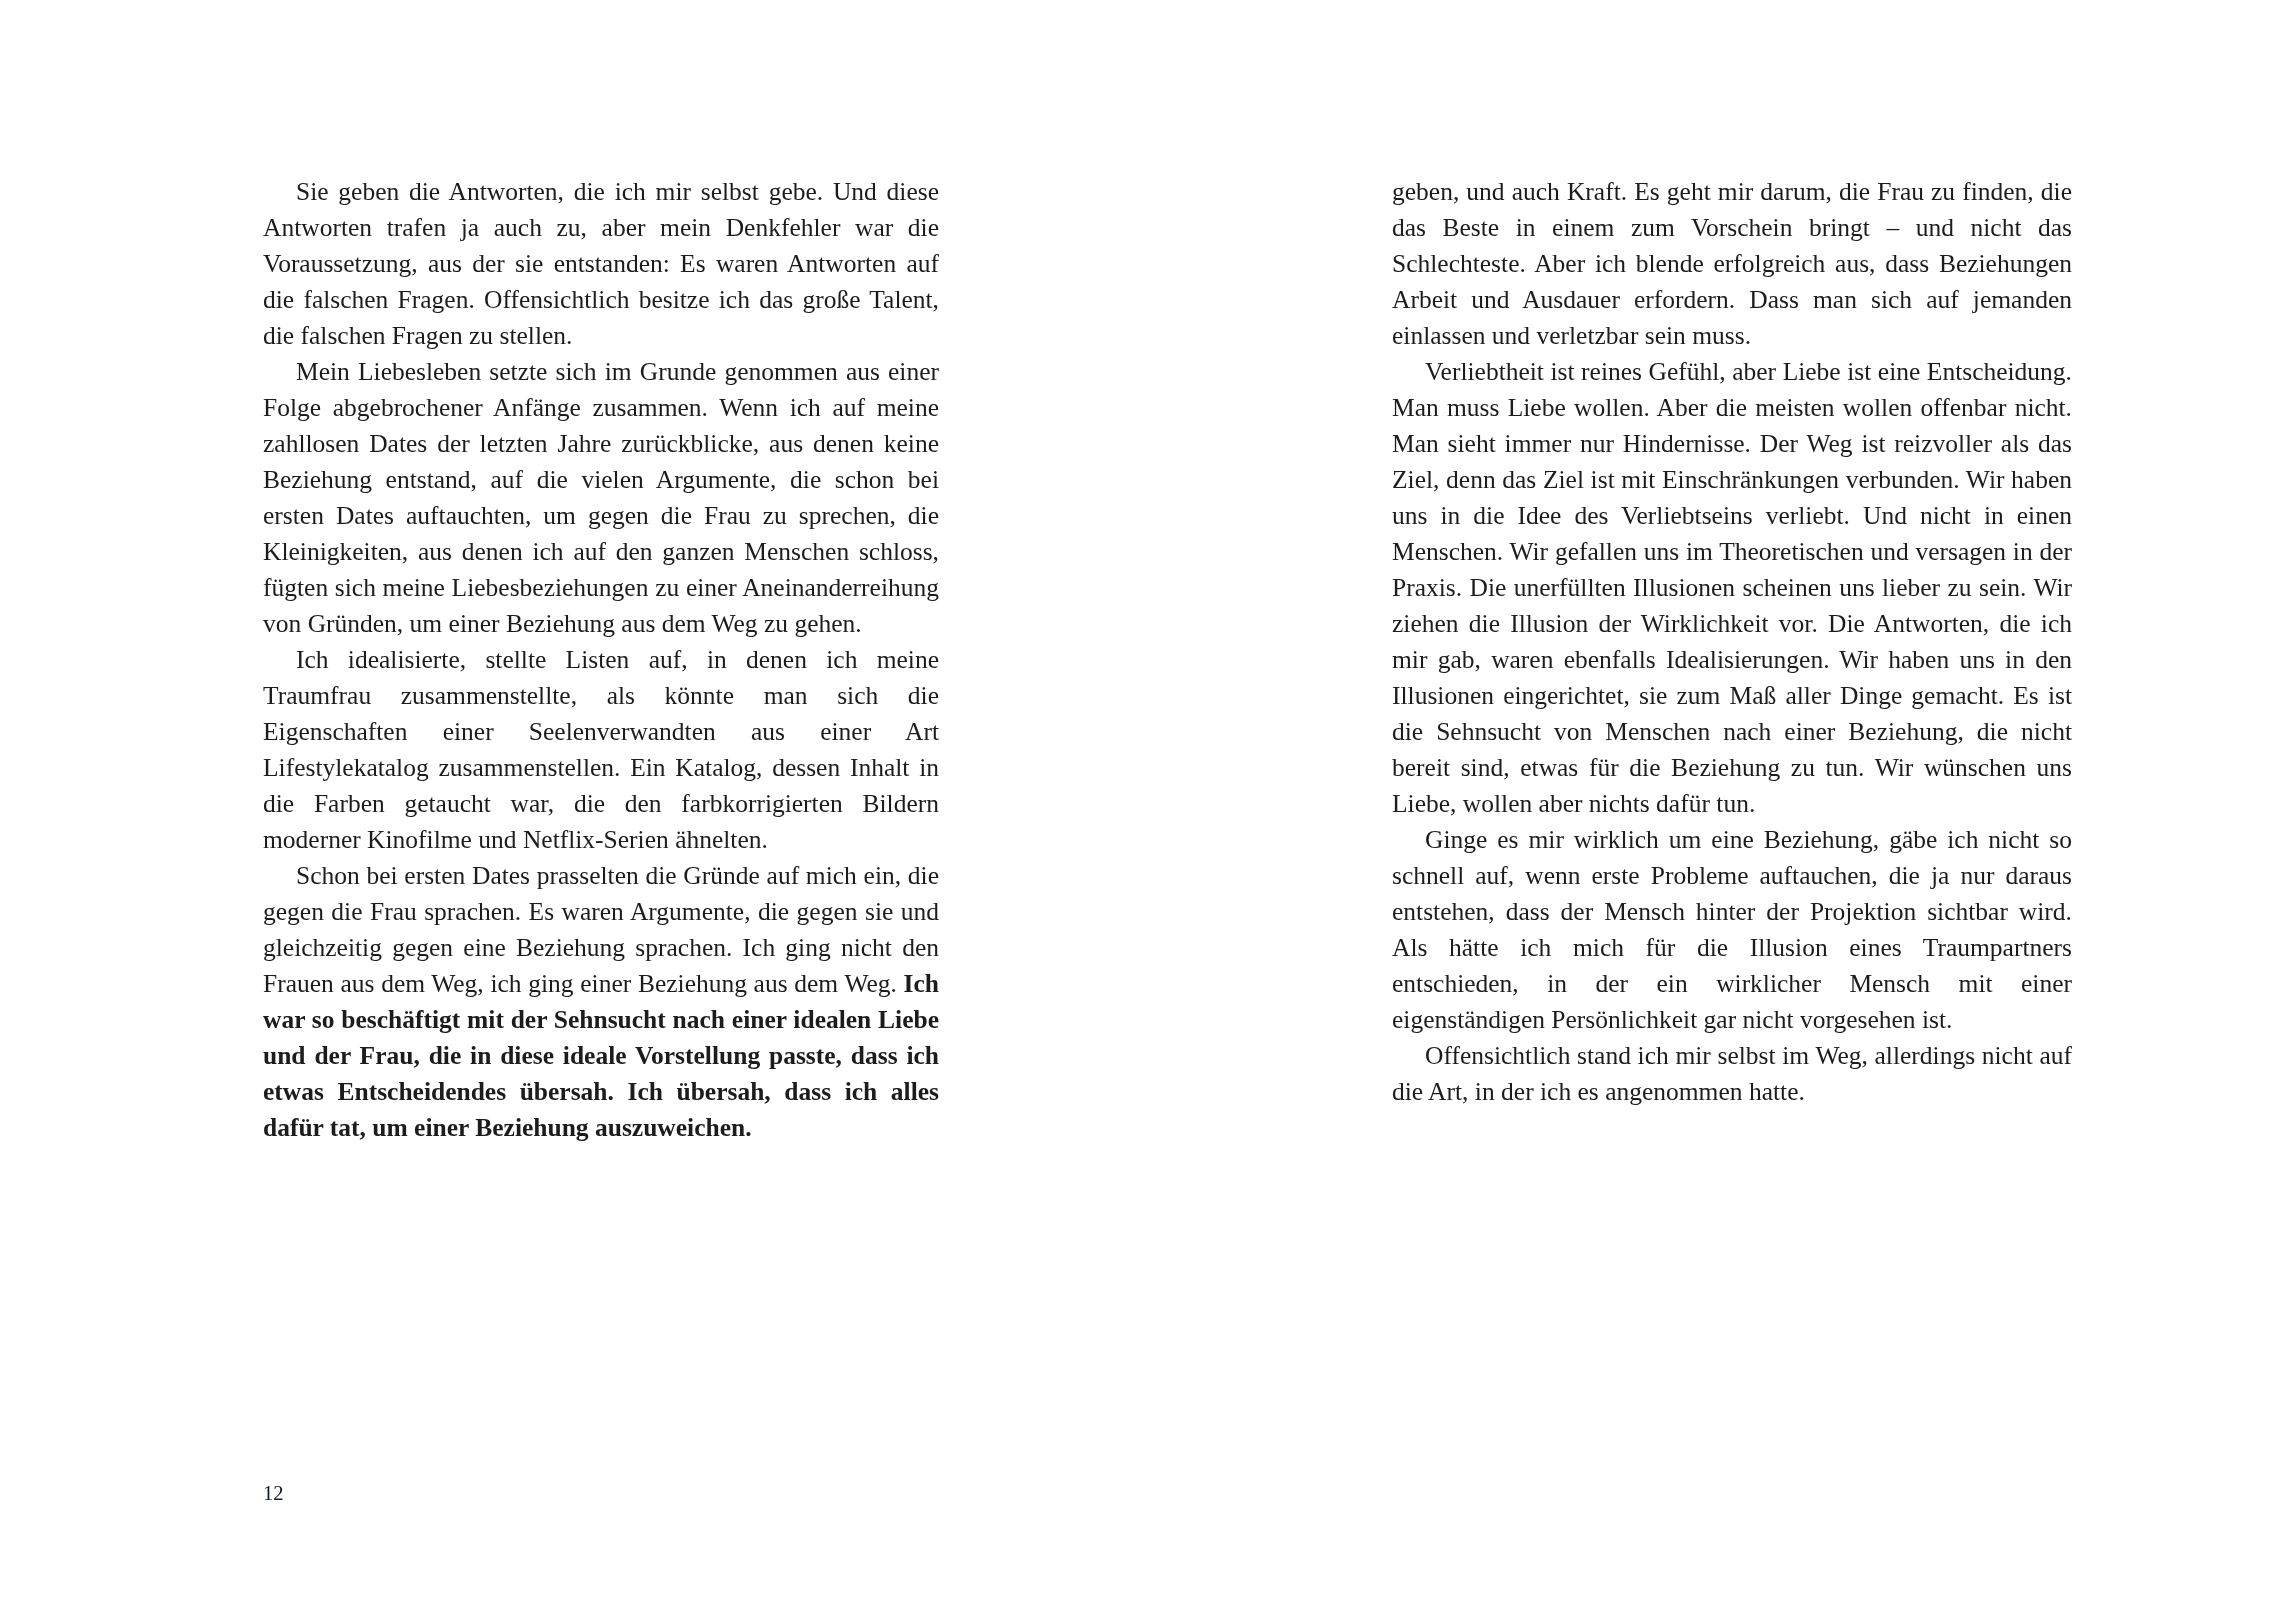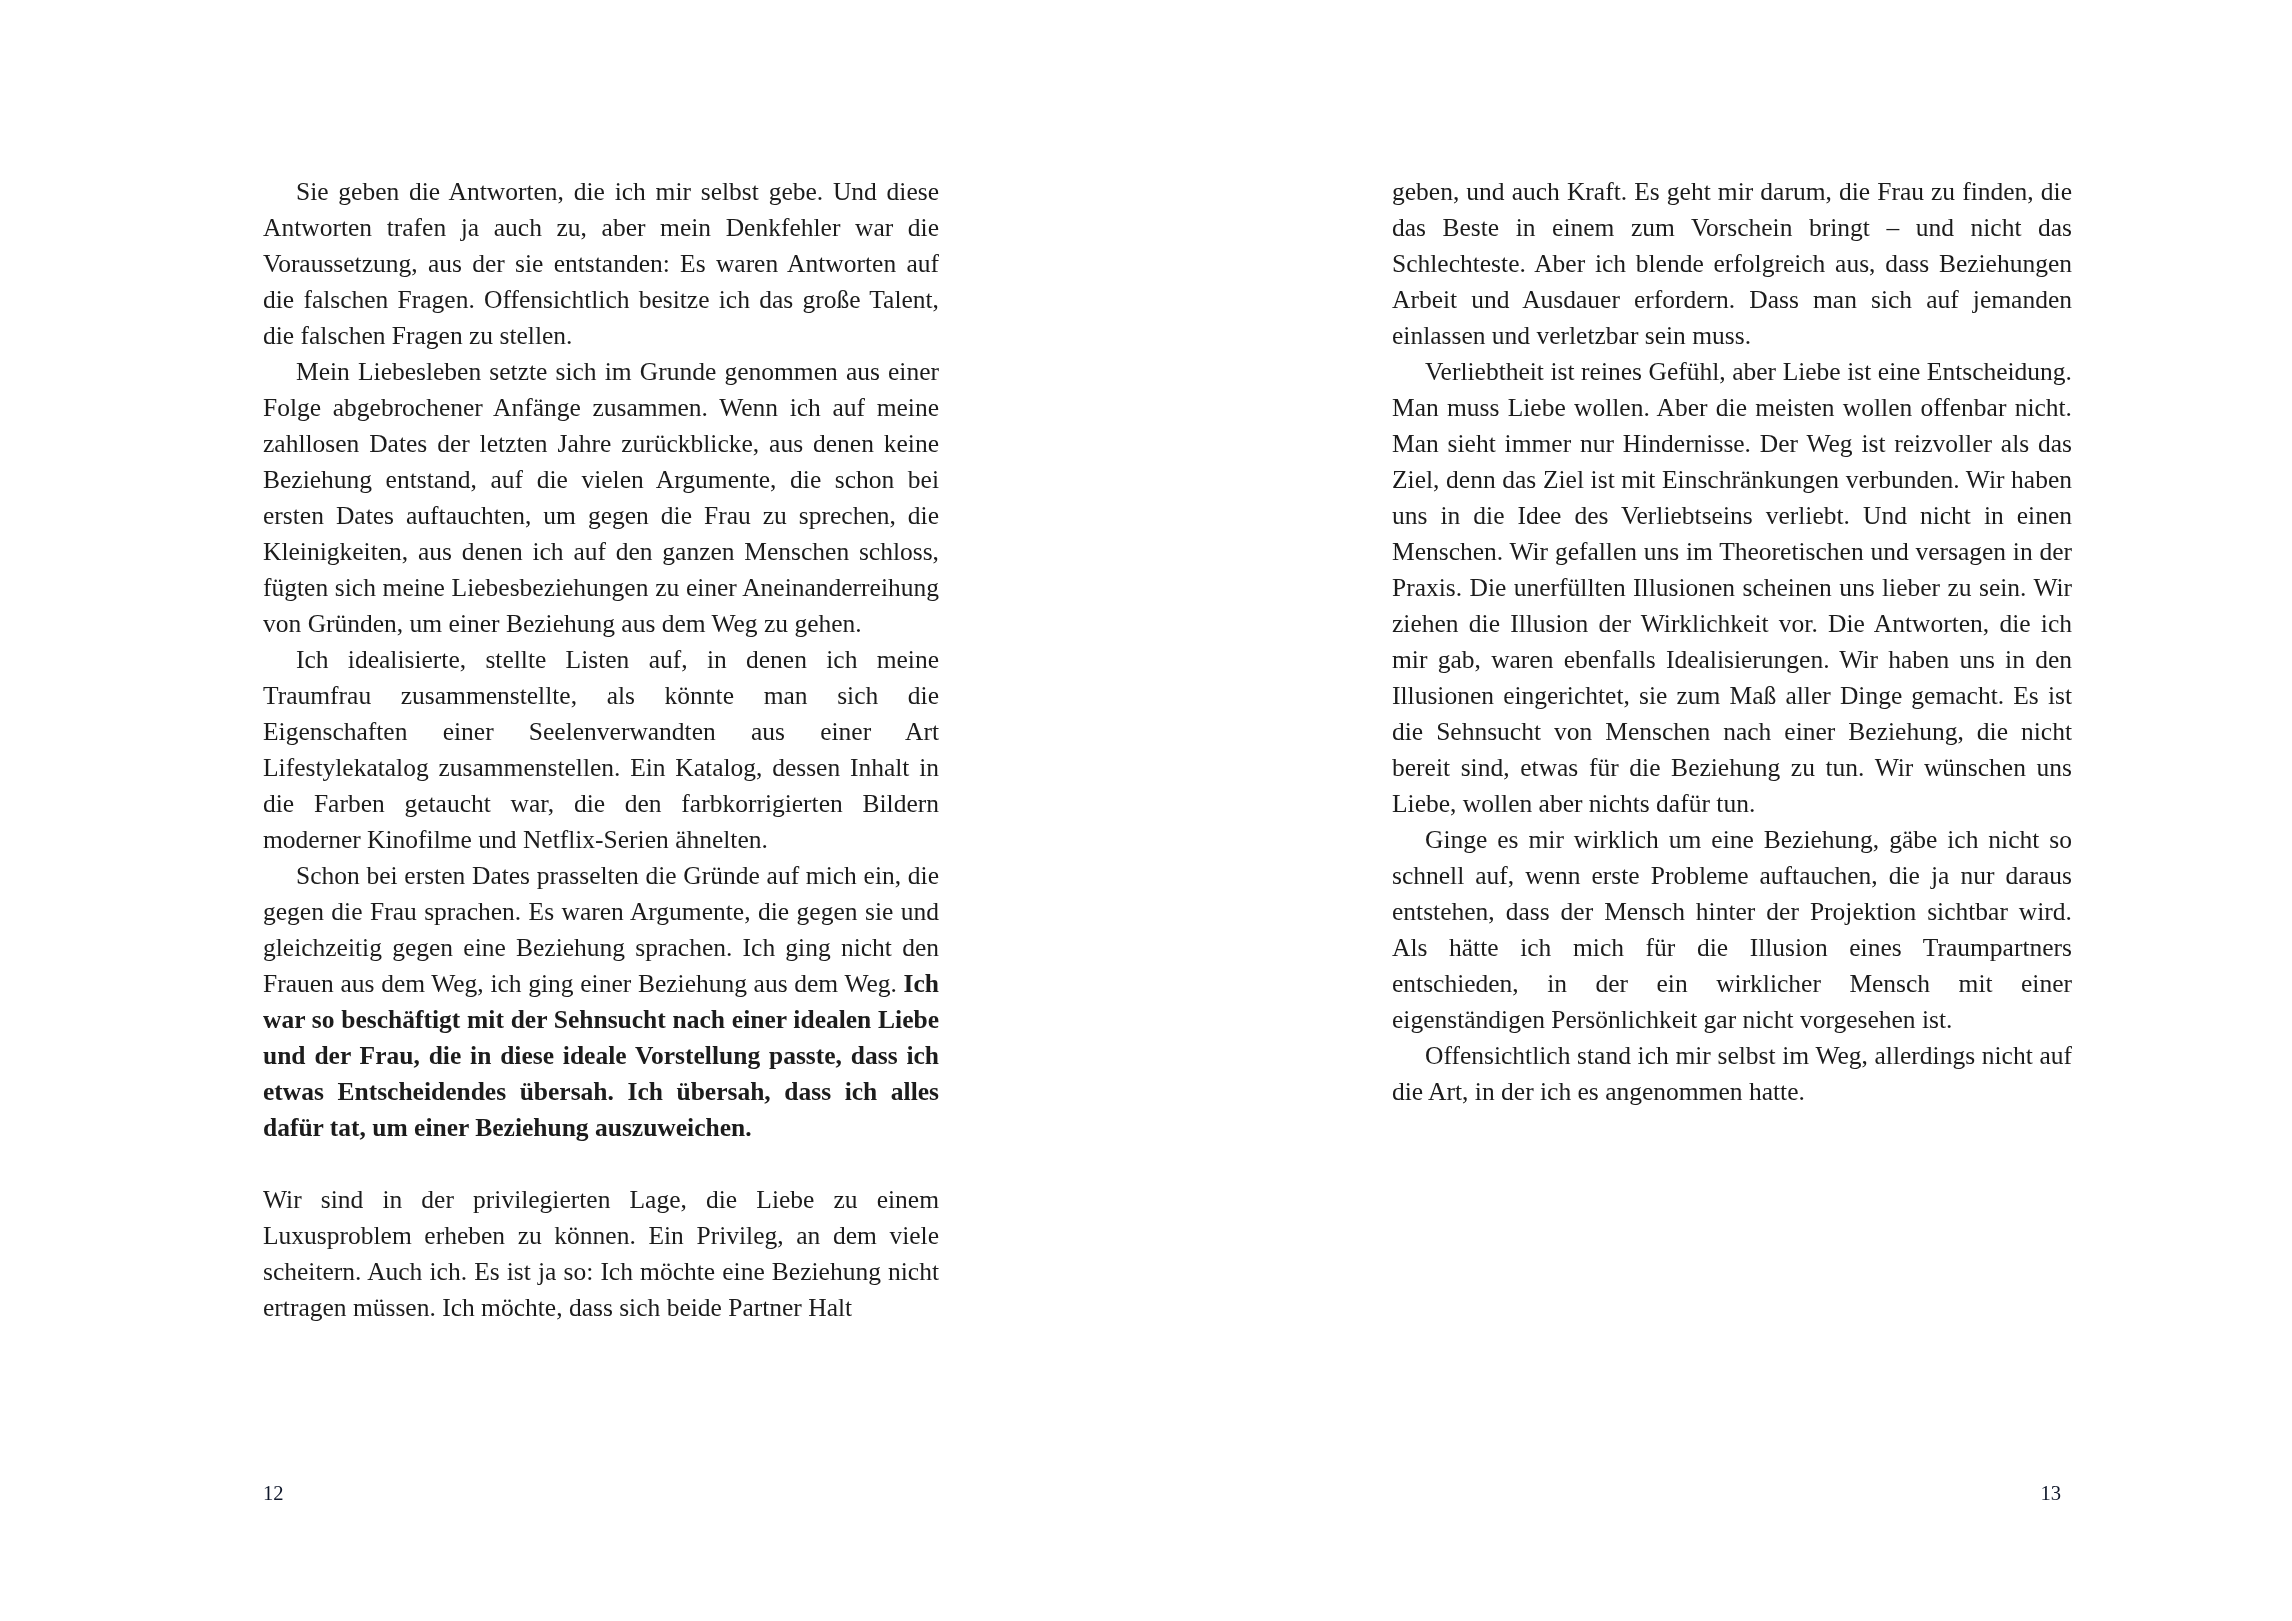--- a/index.html
+++ b/index.html
@@ -45,26 +45,24 @@
 </head>
 <body>
 
 <div class="spread">
 
   <div class="page-column left">
     <p class="para indent">Sie geben die Antworten, die ich mir selbst gebe. Und diese Antworten trafen ja auch zu, aber mein Denkfehler war die Voraussetzung, aus der sie entstanden: Es waren Antworten auf die falschen Fragen. Offensichtlich besitze ich das große Talent, die falschen Fragen zu stellen.</p>
     <p class="para indent">Mein Liebesleben setzte sich im Grunde genommen aus einer Folge abgebrochener Anfänge zusammen. Wenn ich auf meine zahllosen Dates der letzten Jahre zurückblicke, aus denen keine Beziehung entstand, auf die vielen Argumente, die schon bei ersten Dates auftauchten, um gegen die Frau zu sprechen, die Kleinigkeiten, aus denen ich auf den ganzen Menschen schloss, fügten sich meine Liebesbeziehungen zu einer Aneinanderreihung von Gründen, um einer Beziehung aus dem Weg zu gehen.</p>
     <p class="para indent">Ich idealisierte, stellte Listen auf, in denen ich meine Traumfrau zusammenstellte, als könnte man sich die Eigenschaften einer Seelenverwandten aus einer Art Lifestylekatalog zusammenstellen. Ein Katalog, dessen Inhalt in die Farben getaucht war, die den farbkorrigierten Bildern moderner Kinofilme und Netflix-Serien ähnelten.</p>
     <p class="para indent"><span>Schon bei ersten Dates prasselten die Gründe auf mich ein, die gegen die Frau sprachen. Es waren Argumente, die gegen sie und gleichzeitig gegen eine Beziehung sprachen. Ich ging nicht den Frauen aus dem Weg, ich ging einer Beziehung aus dem Weg. </span><strong>Ich war so beschäftigt mit der Sehnsucht nach einer idealen Liebe und der Frau, die in diese ideale Vorstellung passte, dass ich etwas Entscheidendes übersah. Ich übersah, dass ich alles dafür tat, um einer Beziehung auszuweichen.</strong></p>
-    <p class="para gap">Wir sind in der privilegierten Lage, die Liebe zu einem Luxusproblem erheben zu können. Ein Privileg, an dem viele scheitern. Auch ich. Es ist ja so: Ich möchte eine Beziehung nicht ertragen müssen. Ich möchte, dass sich beide Partner Halt</p>
   </div>
   <div class="page-number left">12</div>
 
   <div class="page-column right">
     <p class="para">geben, und auch Kraft. Es geht mir darum, die Frau zu finden, die das Beste in einem zum Vorschein bringt – und nicht das Schlechteste. Aber ich blende erfolgreich aus, dass Beziehungen Arbeit und Ausdauer erfordern. Dass man sich auf jemanden einlassen und verletzbar sein muss.</p>
     <p class="para indent">Verliebtheit ist reines Gefühl, aber Liebe ist eine Entscheidung. Man muss Liebe wollen. Aber die meisten wollen offenbar nicht. Man sieht immer nur Hindernisse. Der Weg ist reizvoller als das Ziel, denn das Ziel ist mit Einschränkungen verbunden. Wir haben uns in die Idee des Verliebtseins verliebt. Und nicht in einen Menschen. Wir gefallen uns im Theoretischen und versagen in der Praxis. Die unerfüllten Illusionen scheinen uns lieber zu sein. Wir ziehen die Illusion der Wirklichkeit vor. Die Antworten, die ich mir gab, waren ebenfalls Idealisierungen. Wir haben uns in den Illusionen eingerichtet, sie zum Maß aller Dinge gemacht. Es ist die Sehnsucht von Menschen nach einer Beziehung, die nicht bereit sind, etwas für die Beziehung zu tun. Wir wünschen uns Liebe, wollen aber nichts dafür tun.</p>
     <p class="para indent">Ginge es mir wirklich um eine Beziehung, gäbe ich nicht so schnell auf, wenn erste Probleme auftauchen, die ja nur daraus entstehen, dass der Mensch hinter der Projektion sichtbar wird. Als hätte ich mich für die Illusion eines Traumpartners entschieden, in der ein wirklicher Mensch mit einer eigenständigen Persönlichkeit gar nicht vorgesehen ist.</p>
     <p class="para indent">Offensichtlich stand ich mir selbst im Weg, allerdings nicht auf die Art, in der ich es angenommen hatte.</p>
   </div>
-  <div class="page-number right">13</div>
 
 </div>
 
 
 </body></html>

